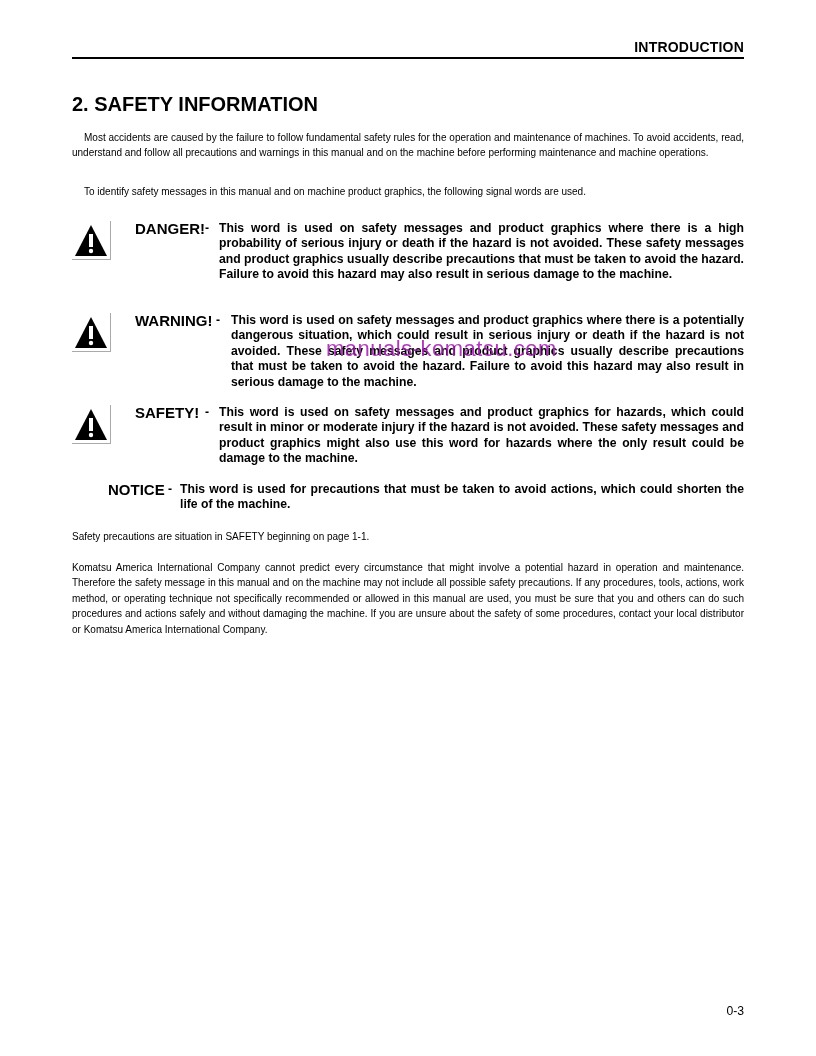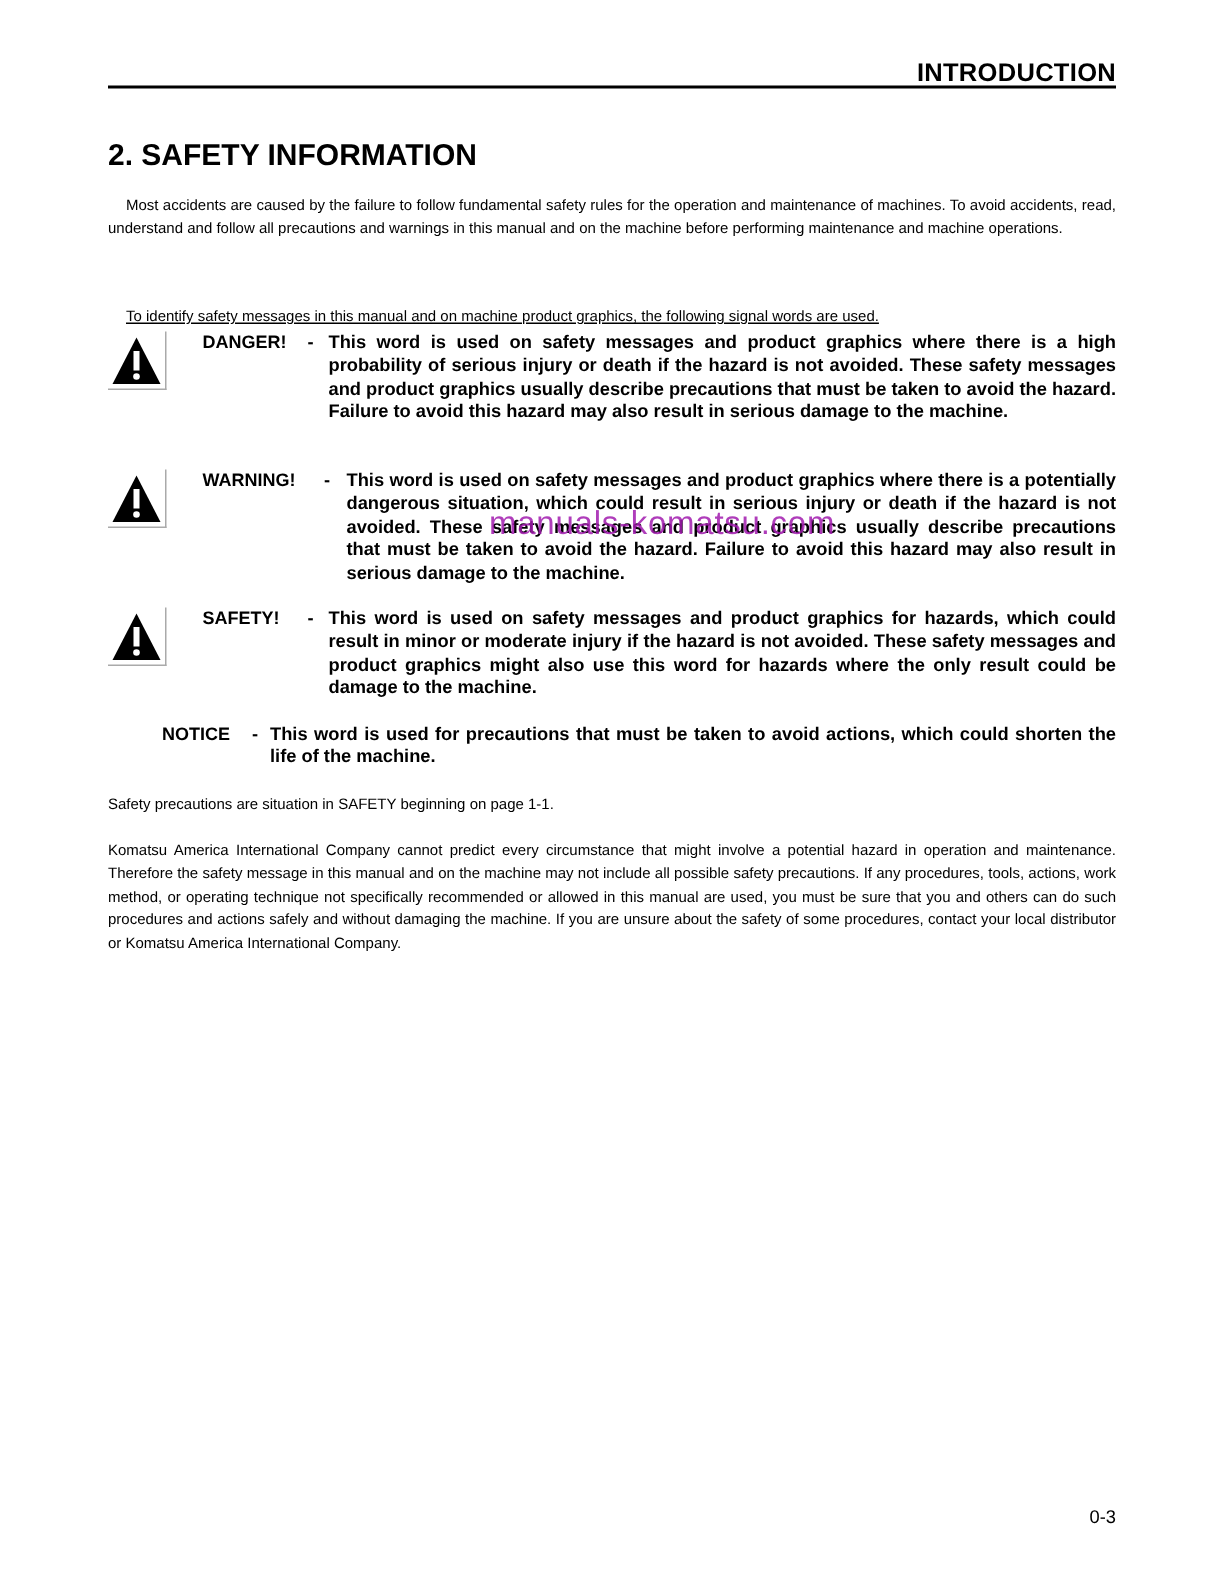--- a/index.html
+++ b/index.html
@@ -1,41 +1,41 @@
 <!DOCTYPE html>
 <html><head>
 <meta charset="utf-8">
 <style>
   html, body { margin: 0; padding: 0; background: #ffffff; }
   body { width: 816px; height: 1056px; position: relative; overflow: hidden;
          font-family: "Liberation Sans", sans-serif; color: #000; }
-  .header-title { position: absolute; right: 72px; top: 39px; font-size: 17px; font-weight: bold; letter-spacing: 0.2px; padding-left: 32px; }
+  .header-title { position: absolute; right: 72px; top: 39px; font-size: 14px; font-weight: bold; letter-spacing: 0.2px; padding-left: 32px; }
   .header-rule { position: absolute; left: 72px; right: 72px; top: 57px; height: 2px; background: #000; }
   .section-title { position: absolute; left: 72px; top: 93px; font-size: 20px; font-weight: bold; margin: 0; }
   .para { position: absolute; left: 72px; width: 672px; font-size: 10px; line-height: 15.4px; text-align: justify; margin: 0; }
   .indent { text-indent: 12px; }
   .sig { position: absolute; left: 72px; width: 672px; }
   .sig .icon { position: absolute; left: 0; top: 0; width: 38px; height: 38px; border-right: 1px solid #aaa; border-bottom: 1px solid #aaa; }
-  .sig .label { position: absolute; font-size: 12px; font-weight: bold; line-height: 15.4px; }
+  .sig .label { position: absolute; font-size: 15px; font-weight: bold; line-height: 15.4px; }
   .sig .dash { position: absolute; font-size: 12.2px; font-weight: bold; line-height: 15.4px; }
   .sig .desc { position: absolute; right: 0; font-size: 12.2px; font-weight: bold; line-height: 15.4px; text-align: justify; }
   .watermark { position: absolute; left: 326px; top: 336px; font-size: 22px; color: #a21caf; opacity: 0.85; font-family: "Liberation Sans", sans-serif; letter-spacing: 0.5px; pointer-events: none; }
   .pagenum { position: absolute; right: 72px; top: 1004px; font-size: 12.2px; }
   b { font-weight: normal; }
 </style>
 </head>
 <body>
 
 <div class="header-title">INTRODUCTION</div>
 <div class="header-rule"></div>
 
 <h1 class="section-title">2. SAFETY INFORMATION</h1>
 
 <p class="para indent" style="top:130px;">Most accidents are caused by the failure to follow fundamental safety rules for the operation and maintenance of machines. To avoid accidents, read, understand and follow all precautions and warnings in this manual and on the machine before performing maintenance and machine operations.</p>
-<p class="para indent" style="top:204px;text-decoration:underline;">To identify safety messages in this manual and on machine product graphics, the following signal words are used.</p>
+<p class="para indent" style="top:184px;">To identify safety messages in this manual and on machine product graphics, the following signal words are used.</p>
 
 <div class="sig" style="top:221px;">
   <div class="icon">
     <svg width="38" height="38" viewBox="0 0 38 38">
         <polygon points="19,4 35,35 3,35" fill="#000"></polygon>
         <rect x="17" y="13" width="4" height="13" fill="#fff"></rect>
         <circle cx="19" cy="30" r="2.2" fill="#fff"></circle>
       </svg>
   </div>
   <span class="label" style="left:63px; top:0;">DANGER!</span>

